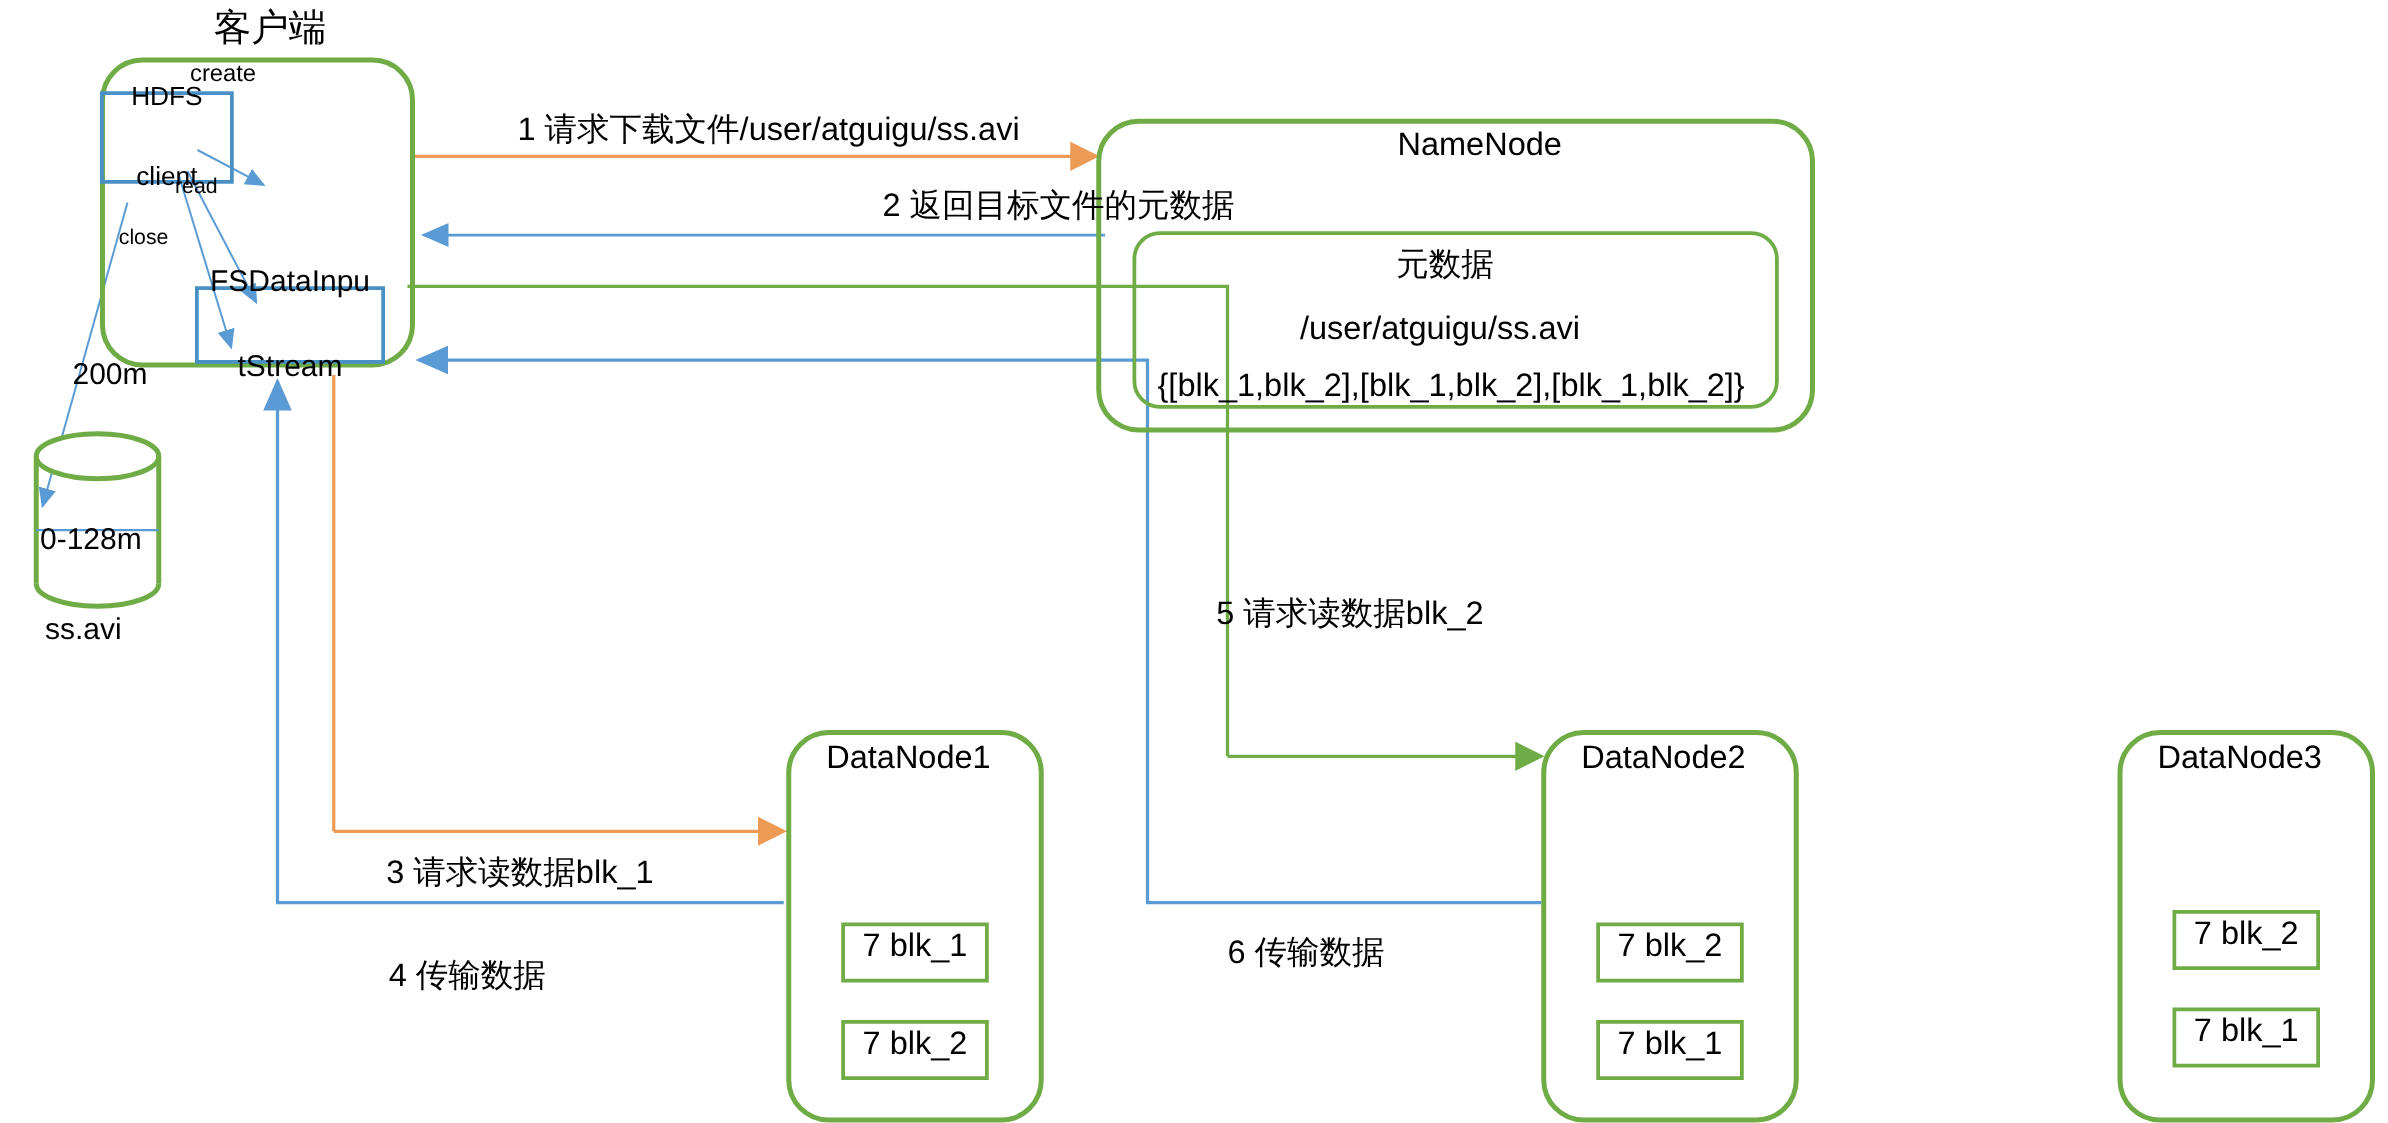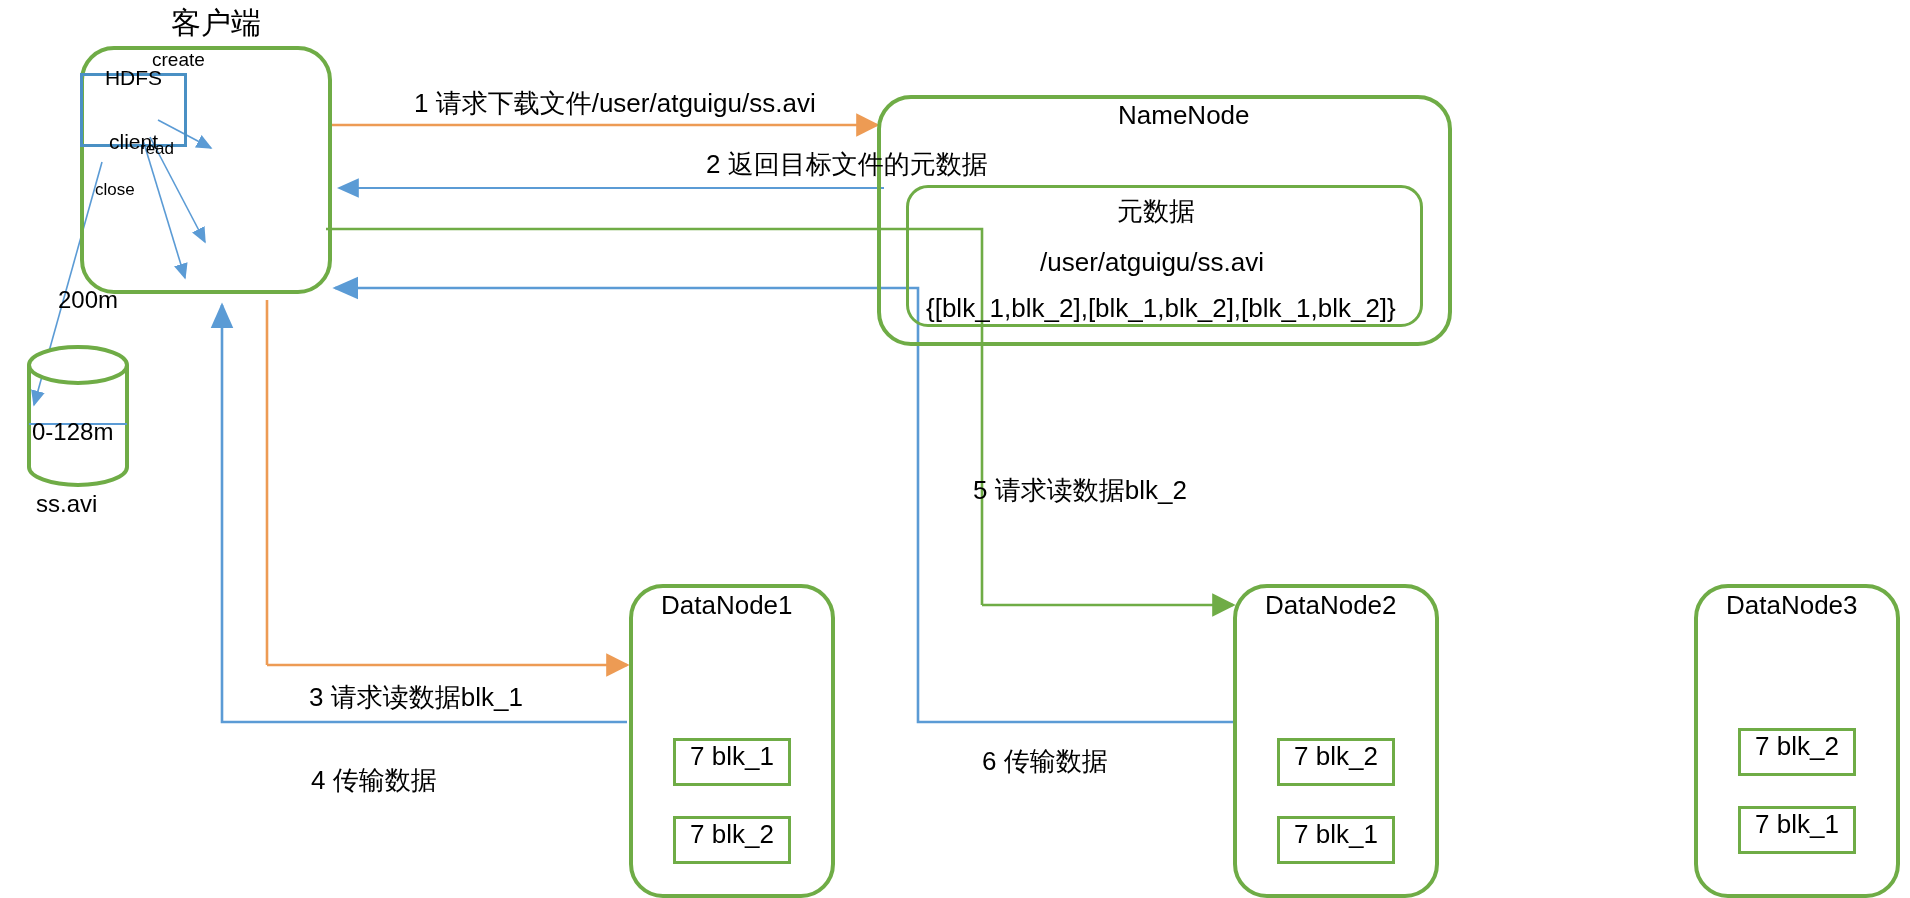--- a/index.html
+++ b/index.html
@@ -89,20 +89,24 @@
   <div class="lbl" style="left:171px;top:6px;font-size:30px;">客户端</div>
 
   <div class="rbox green-round" style="left:80px;top:46px;width:252px;height:248px;"></div>
 
   <div class="rbox blue-rect col" style="left:80px;top:73px;width:107px;height:74px;font-size:21px;">
     <span>HDFS</span>
     <span>client</span>
   </div>
 
 
+  <div class="rbox blue-rect col" style="left:156px;top:229px;width:152px;height:62px;font-size:24px;">
+    <span>FSDataInpu</span>
+    <span>tStream</span>
+  </div>
 
   <div class="lbl" style="left:152px;top:49px;font-size:19px;">create</div>
   <div class="lbl" style="left:140px;top:139px;font-size:17px;">read</div>
   <div class="lbl" style="left:95px;top:180px;font-size:17px;">close</div>
 
   <div class="lbl" style="left:58px;top:287px;font-size:24px;">200m</div>
   <div class="lbl" style="left:32px;top:419px;font-size:24px;">0-128m</div>
   <div class="lbl" style="left:36px;top:491px;font-size:24px;">ss.avi</div>
 
   <div class="rbox green-round" style="left:877px;top:95px;width:575px;height:251px;"></div>

